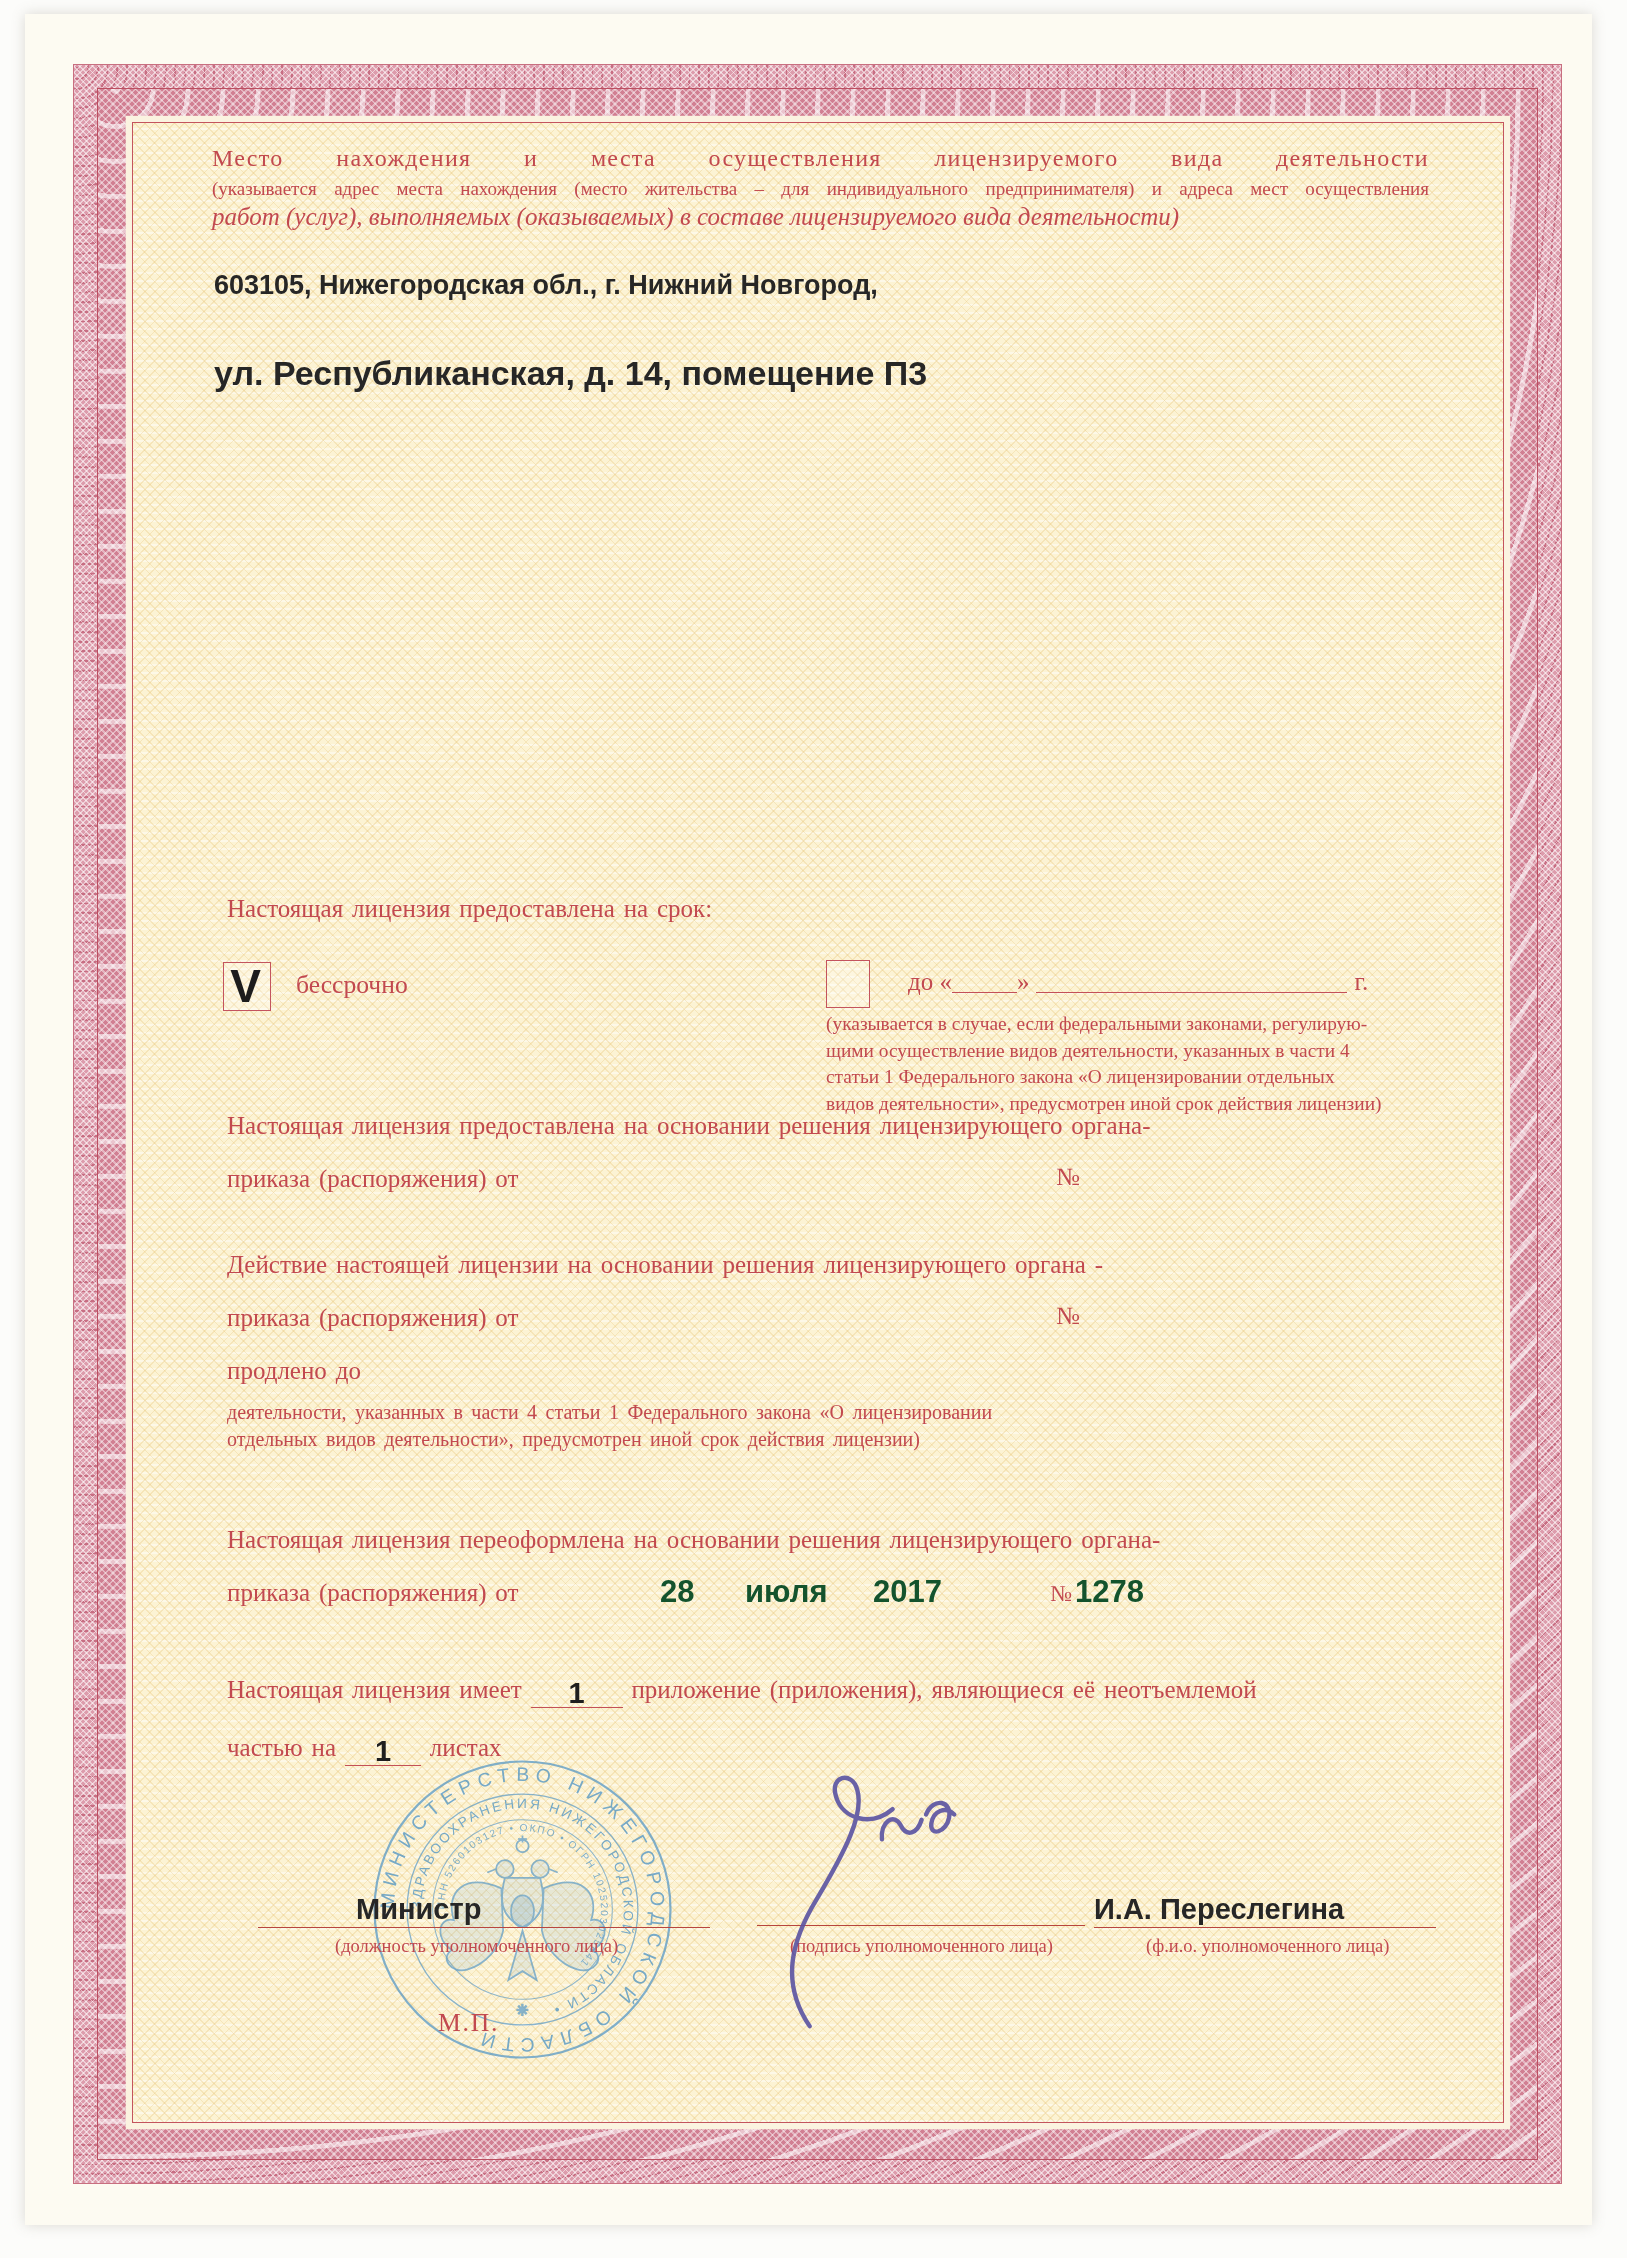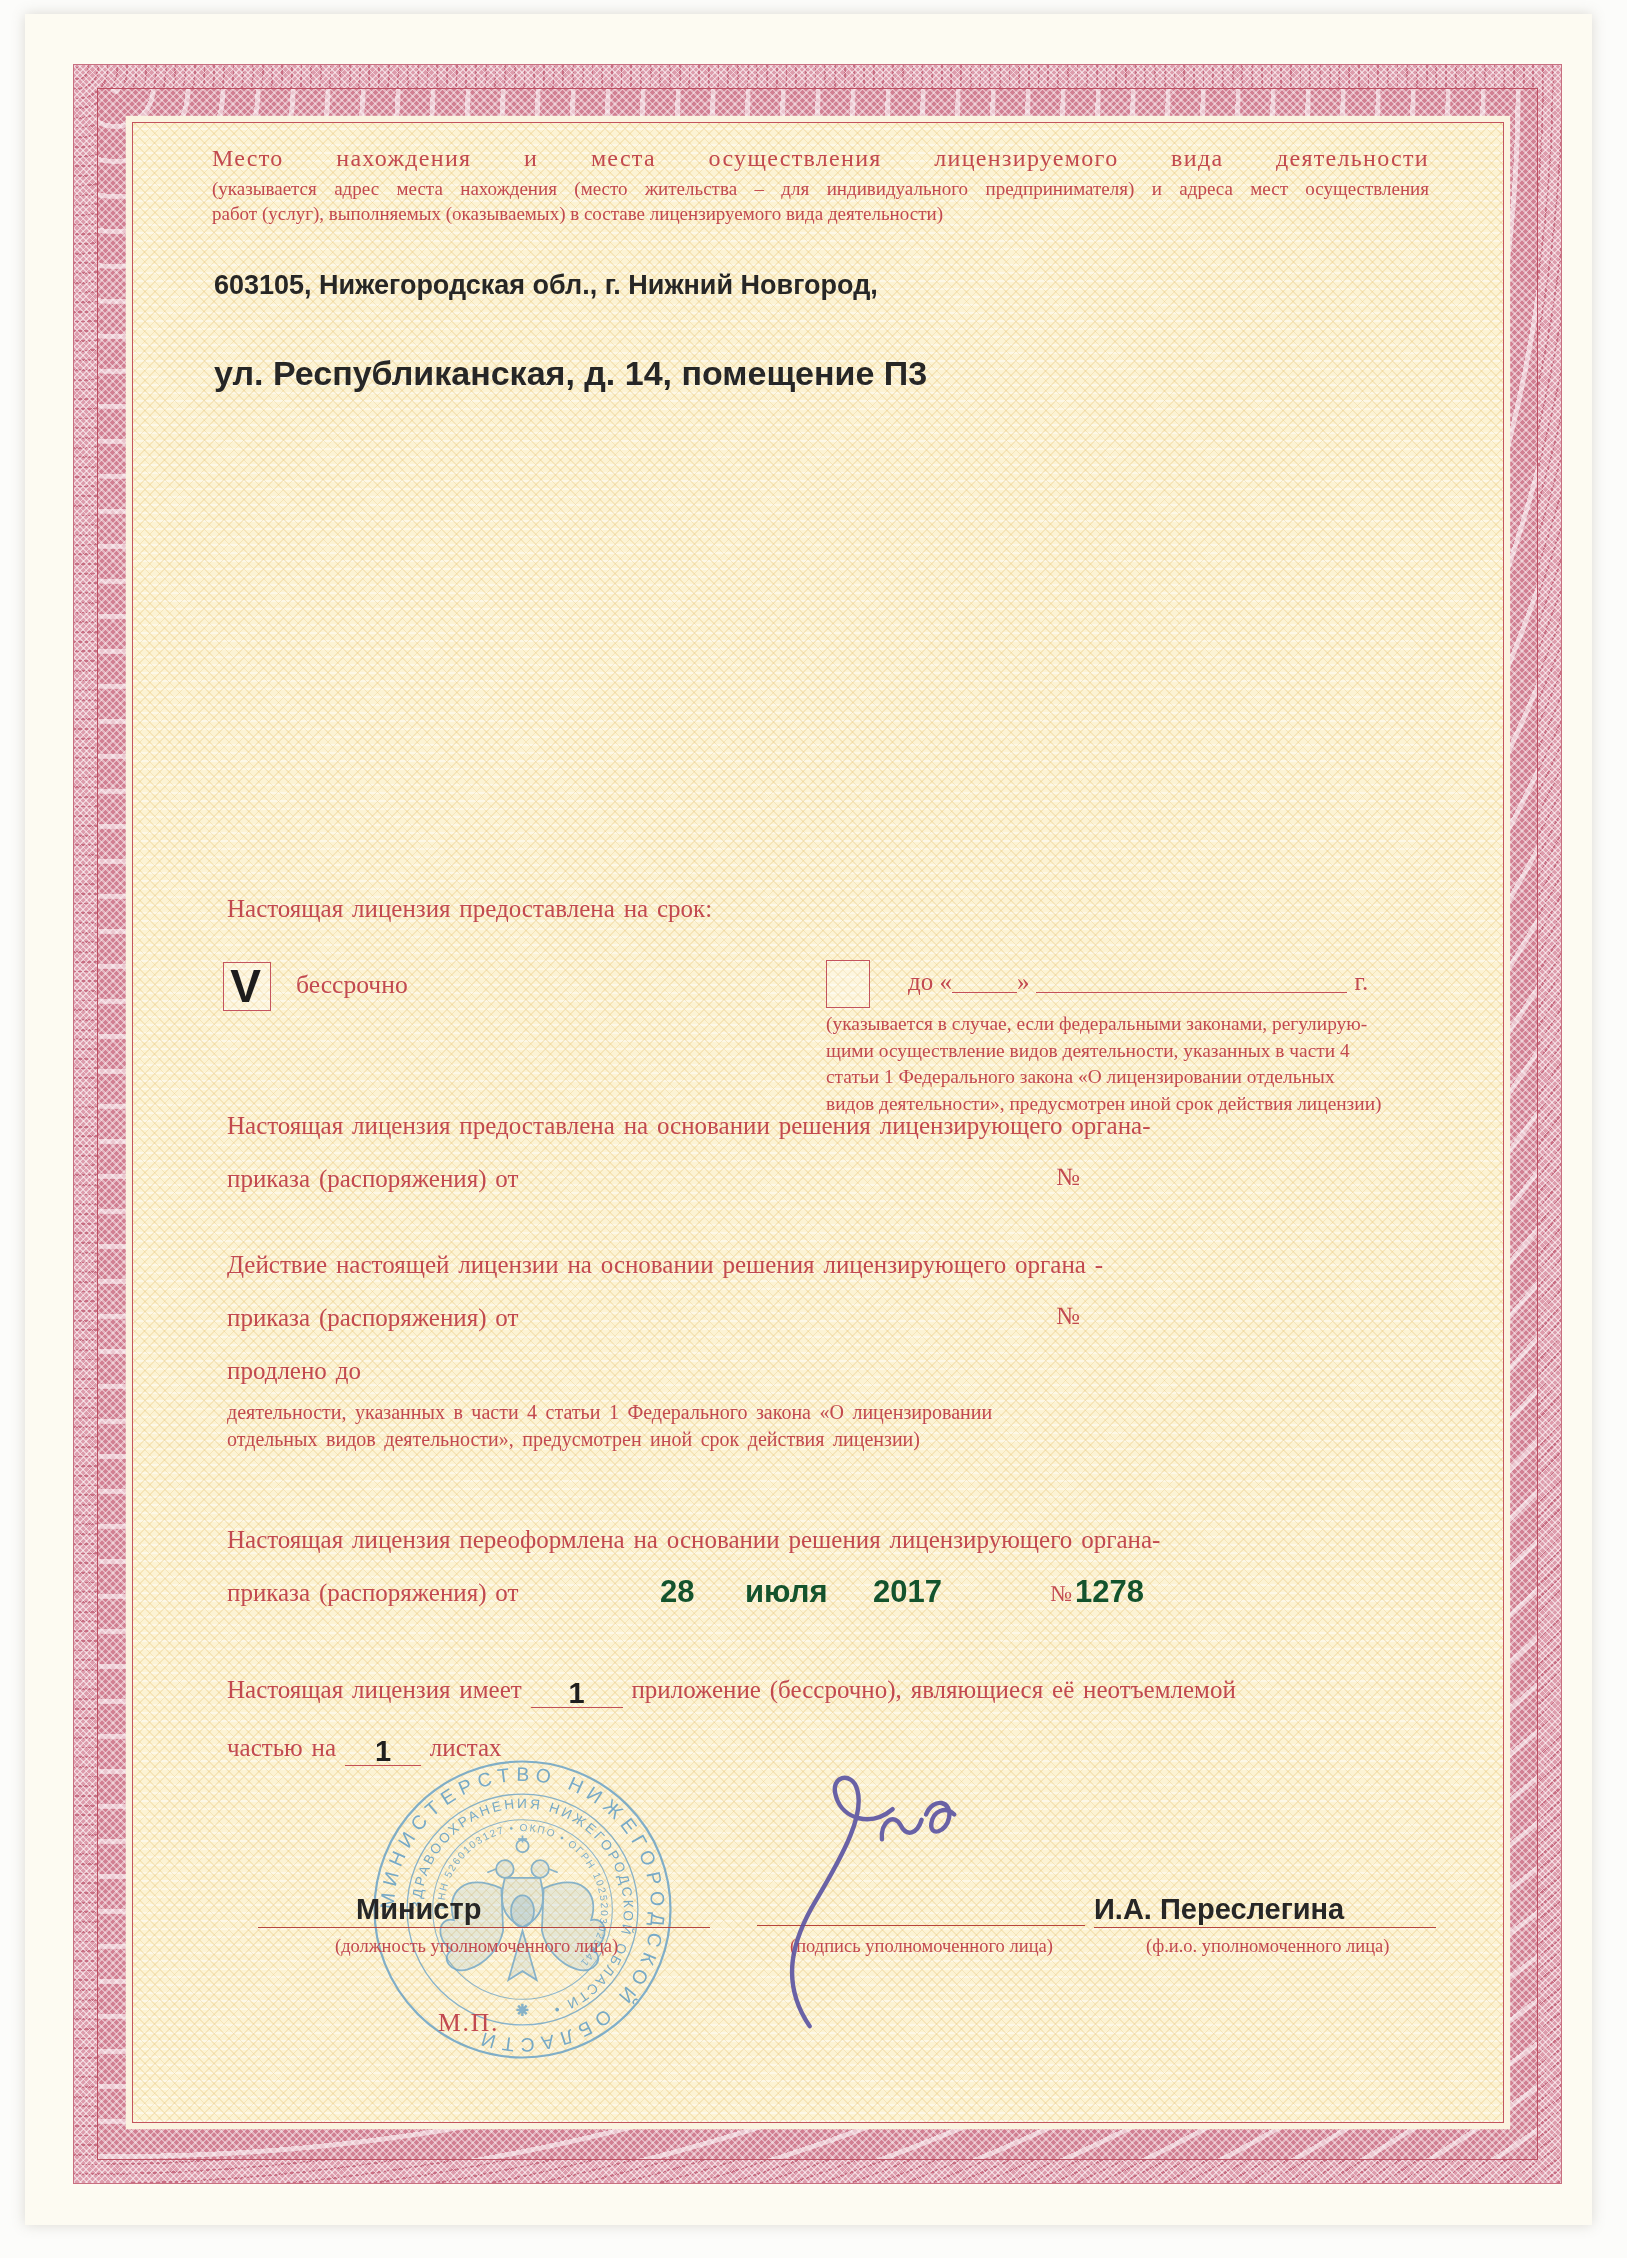--- a/index.html
+++ b/index.html
@@ -56,21 +56,21 @@
 </head>
 <body>
 
 <div class="page">
   <div class="paper"></div>
   <div class="band"></div>
   <div class="cream"></div>
 
   <div class="abs t-red title" style="left:212px;top:145px;width:1217px;">Место нахождения и места осуществления лицензируемого вида деятельности</div>
   <div class="abs t-red subnote" style="left:212px;top:178px;width:1217px;">(указывается адрес места нахождения (место жительства – для индивидуального предпринимателя) и адреса мест осуществления</div>
-  <div class="abs t-red" style="left:212px;top:203px;font-size:19px;">работ (услуг), выполняемых (оказываемых) в составе лицензируемого вида деятельности)</div>
+  <div class="abs t-red" style="left:212px;top:203px;font-size:25px;font-style:italic;">работ (услуг), выполняемых (оказываемых) в составе лицензируемого вида деятельности)</div>
 
   <div class="abs t-black" style="left:214px;top:270px;font-size:27px;">603105, Нижегородская обл., г. Нижний Новгород,</div>
   <div class="abs t-black" style="left:214px;top:314px;font-size:34px;margin-top:40px;">ул. Республиканская, д. 14, помещение П3</div>
 
   <div class="abs t-red body-l" style="left:227px;top:895px;">Настоящая лицензия предоставлена на срок:</div>
 
   <div class="chk" style="left:223px;top:962px;width:46px;height:47px;">
     <span class="mark">V</span>
   </div>
   <div class="abs t-red" style="left:296px;top:970px;font-size:25.6px;">бессрочно</div>
@@ -103,21 +103,21 @@
   <div class="abs t-red body-l" style="left:227px;top:1579px;">приказа (распоряжения)  от</div>
   <div class="abs val" style="left:660px;top:1574px;">28</div>
   <div class="abs val" style="left:745px;top:1574px;">июля</div>
   <div class="abs val" style="left:873px;top:1574px;">2017</div>
   <div class="abs t-red" style="left:1050px;top:1581px;font-size:23px;">№</div>
   <div class="abs val" style="left:1075px;top:1574px;">1278</div>
 
   <div class="abs t-red body-l" style="left:227px;top:1676px;">
     <span>Настоящая лицензия имеет</span>
     <span class="inline-val" style="width:92px;">1</span>
-    <span>приложение (бессрочно), являющиеся её неотъемлемой</span>
+    <span>приложение (приложения), являющиеся её неотъемлемой</span>
   </div>
   <div class="abs t-red body-l" style="left:227px;top:1734px;">
     <span>частью на</span>
     <span class="inline-val" style="width:76px;">1</span>
     <span>листах</span>
   </div>
 
   <svg class="seal-svg" style="left:371px;top:1758px;" width="303" height="303" viewBox="0 0 344 344">
     <defs>
       <path id="ringOuter" d="M 26 172 A 146 146 0 1 1 318 172 A 146 146 0 1 1 26 172"></path>

